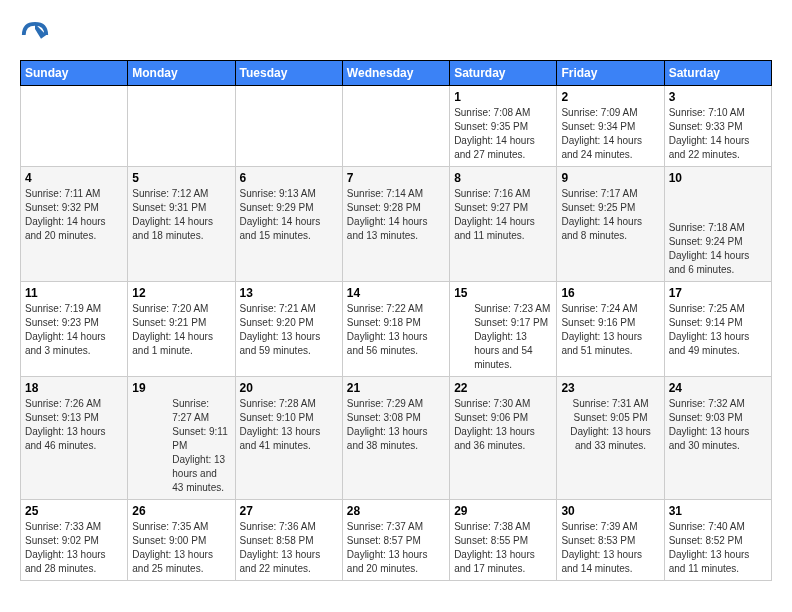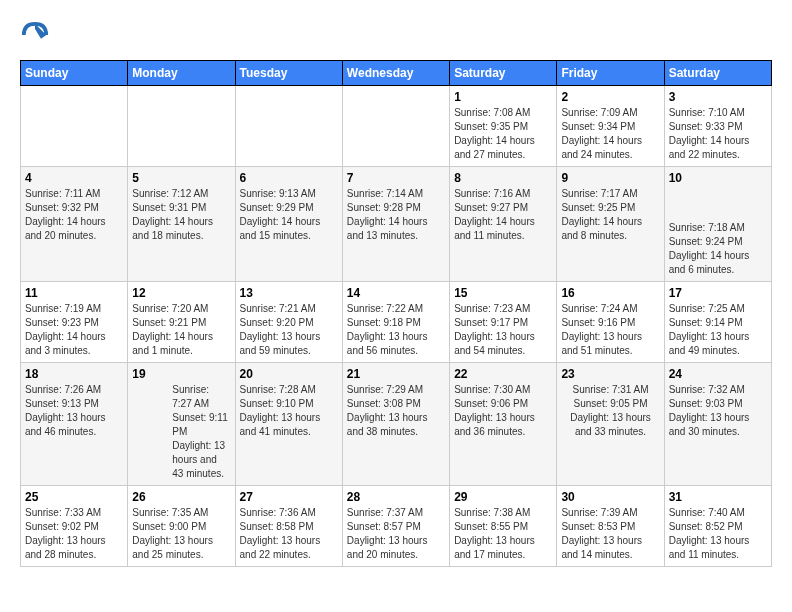--- a/index.html
+++ b/index.html
@@ -202,21 +202,21 @@
 Daylight: 13 hours and 59 minutes.</div>
         </td>
         <td>
           <span class="day-num">14</span>
           <div class="day-info" style="white-space: pre-line;">Sunrise: 7:22 AM
 Sunset: 9:18 PM
 Daylight: 13 hours and 56 minutes.</div>
         </td>
         <td>
           <span class="day-num">15</span>
-          <div class="day-info" style="white-space: pre-line;">Sunrise: 7:23 AM
+          <div class="day-info" style="white-space: pre-line; margin-left: 20px;">Sunrise: 7:23 AM
 Sunset: 9:17 PM
 Daylight: 13 hours and 54 minutes.</div>
         </td>
         <td>
           <span class="day-num">16</span>
           <div class="day-info" style="white-space: pre-line;">Sunrise: 7:24 AM
 Sunset: 9:16 PM
 Daylight: 13 hours and 51 minutes.</div>
         </td>
         <td>

